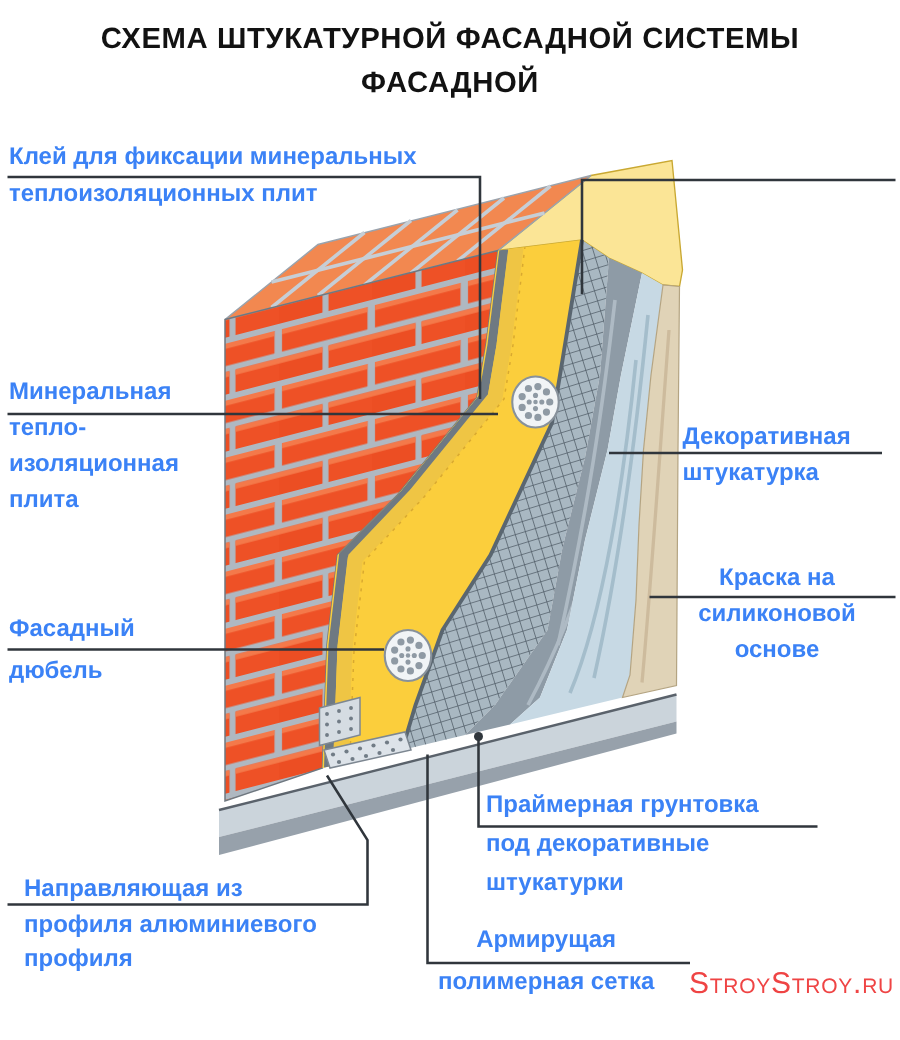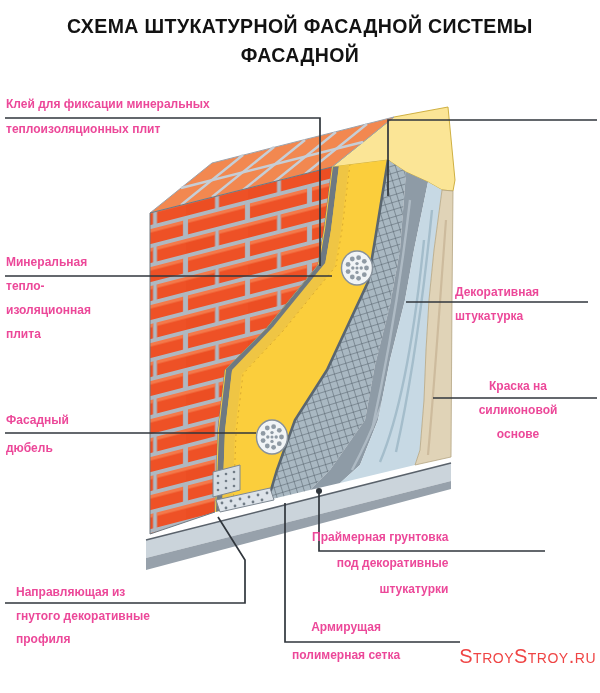--- a/index.html
+++ b/index.html
@@ -1,29 +1,29 @@
 <!DOCTYPE html>
 <html><head>
 <meta charset="utf-8">
 <style>
   html,body{margin:0;padding:0;background:#ffffff;}
   #stage{position:relative;width:600px;height:693px;background:#fff;overflow:hidden;
          font-family:"Liberation Sans","DejaVu Sans",sans-serif;}
   #diagram{position:absolute;left:0;top:0;width:600px;height:693px;}
   .title{position:absolute;left:0;top:12px;width:600px;text-align:center;
          font-size:19.5px;font-weight:bold;color:#121212;line-height:29px;letter-spacing:.4px;}
-  .lbl{position:absolute;font-size:12px;font-weight:bold;color:#ec4899;
+  .lbl{position:absolute;font-size:16px;font-weight:bold;color:#3b82f6;
        white-space:pre-line;line-height:24px;}
   .t-glue-fix{left:6px;top:92px;line-height:25px;}
   .t-glue-pol{left:394px;top:92px;width:204px;text-align:center;line-height:25px;}
   .t-mineral{left:6px;top:250px;}
   .t-decor{left:455px;top:280px;}
   .t-paint{left:436px;top:374px;width:164px;text-align:center;}
   .t-dowel{left:6px;top:406px;line-height:28px;}
-  .t-primer{left:312px;top:524px;line-height:26px;text-align:right;}
+  .t-primer{left:324px;top:524px;line-height:26px;}
   .t-profile{left:16px;top:581px;line-height:23.5px;}
   .t-mesh{left:292px;top:613px;line-height:28px;text-align:center;}
   .watermark{position:absolute;right:4px;top:645px;font-size:20px;color:#ef4444;
              font-variant:small-caps;letter-spacing:.5px;font-weight:500;}
 </style>
 </head>
 <body>
 
 <div id="stage">
 
@@ -193,19 +193,19 @@
 штукатурка</div>
   <div class="lbl t-dowel">Фасадный
 дюбель</div>
   <div class="lbl t-paint">Краска на
 силиконовой
 основе</div>
   <div class="lbl t-primer">Праймерная грунтовка
 под декоративные
 штукатурки</div>
   <div class="lbl t-profile">Направляющая из
-гнутого декоративные
+профиля алюминиевого
 профиля</div>
   <div class="lbl t-mesh">Армирущая
 полимерная сетка</div>
 
   <div class="watermark">StroyStroy.ru</div>
 </div>
 
 </body></html>

